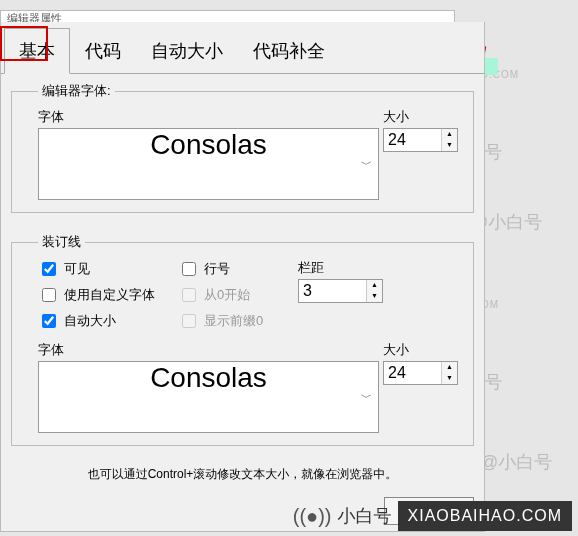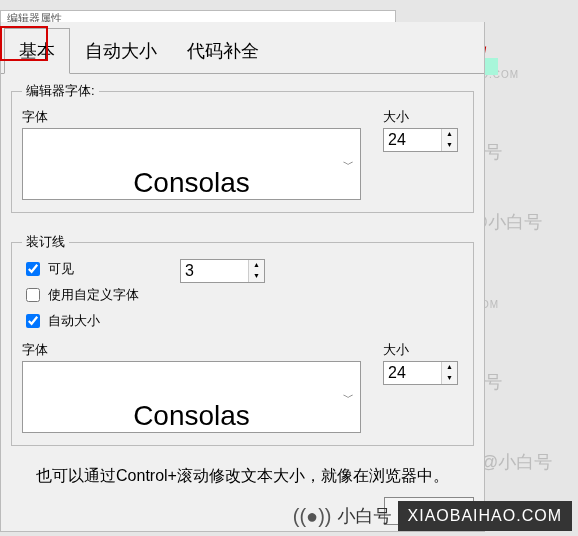--- a/index.html
+++ b/index.html
@@ -34,21 +34,21 @@
     background: #f0f0f0;
     border: 1px solid #bbb;
     border-top: none;
     display: flex;
     flex-direction: column;
     z-index: 10;
   }
   .title-bar {
     position: absolute;
     left: 0; top: 10px;
-    width: 396px;
+    width: 455px;
     height: 14px;
     background: #fff;
     border: 1px solid #bbb;
     border-bottom: none;
     font-size: 11px;
     padding: 0 6px;
     z-index: 10;
     color: #555;
   }
   .tabs {
@@ -82,31 +82,31 @@
     pointer-events: none;
   }
   .content {
     flex: 1;
     padding: 8px 10px 8px 10px;
     overflow: auto;
   }
   fieldset {
     border: 1px solid #bbb;
     margin: 0 0 20px 0;
-    padding: 8px 10px 12px 10px;
+    padding: 8px 10px 12px 26px;
   }
   legend { font-size: 13px; padding: 0 4px; }
-  .row { display: flex; align-items: flex-start; gap: 22px; }
+  .row { display: flex; align-items: flex-start; gap: 4px; }
   .label { font-size: 13px; margin-bottom: 2px; }
   .font-select {
     background: #fff;
     border: 1px solid #999;
     height: 72px;
     display: flex;
-    align-items: flex-end;
+    align-items: flex-start;
     justify-content: center;
     font-family: Consolas, monospace;
     font-size: 28px;
     position: relative;
   }
   .font-select .chev {
     position: absolute;
     right: 6px; top: 50%;
     transform: translateY(-50%);
     font-size: 11px;
@@ -138,21 +138,21 @@
     font-size: 7px;
     line-height: 10px;
     text-align: center;
     background: #f5f5f5;
     cursor: default;
   }
   .checks-col { display: flex; flex-direction: column; gap: 6px; }
   .chk { display: flex; align-items: center; gap: 5px; font-size: 13px; }
   .chk input { width: 14px; height: 14px; }
   .disabled { color: #999; }
-  .hint { text-align: center; font-size: 16px; margin: 14px 0; }
+  .hint { text-align: center; font-size: 12px; margin: 14px 0; }
   .button-row {
     padding: 6px 10px;
     display: flex;
     justify-content: flex-end;
     border-top: none;
   }
   .btn {
     min-width: 90px;
     padding: 4px 10px;
     background: #f5f5f5;
@@ -241,20 +241,21 @@
 <div class="cyan-strip"></div>
 <div class="top-red">g</div>
 
 <div class="title-bar">编辑器属性</div>
 
 <div class="highlight-box"></div>
 
 <div class="dialog">
   <div class="tabs">
     <div class="tab active">基本</div>
+    <div class="tab">代码</div>
     <div class="tab">自动大小</div>
     <div class="tab">代码补全</div>
   </div>
 
   <div class="content">
 
     <fieldset>
       <legend>编辑器字体:</legend>
       <div class="row">
         <div style="flex:1">
@@ -272,36 +273,51 @@
               <div>▲</div>
               <div>▼</div>
             </div>
           </div>
         </div>
       </div>
     </fieldset>
 
     <fieldset>
       <legend>装订线</legend>
-      <div class="row" style="gap:18px;margin-bottom:10px">
+      <div class="row" style="gap:0;margin-bottom:10px">
         <div class="checks-col" style="width:140px">
           <label class="chk">
             <input type="checkbox" checked="" style="">
             <span>可见</span>
           </label>
           <label class="chk">
             <input type="checkbox" style="">
             <span>使用自定义字体</span>
           </label>
           <label class="chk">
             <input type="checkbox" checked="" style="">
             <span>自动大小</span>
           </label>
         </div>
+        <div class="checks-col" style="width:120px">
+          <label class="chk">
+            <input type="checkbox" style="">
+            <span>行号</span>
+          </label>
+          <label class="chk disabled">
+            <input type="checkbox" disabled="" style="">
+            <span>从0开始</span>
+          </label>
+          <label class="chk disabled">
+            <input type="checkbox" disabled="" style="">
+            <span>显示前缀0</span>
+          </label>
+        </div>
         <div style="flex:1">
+          <div class="label">栏距</div>
           <div class="spin" style="width:85px">
             <input value="3" style="">
             <div class="btns">
               <div>▲</div>
               <div>▼</div>
             </div>
           </div>
         </div>
       </div>
 

